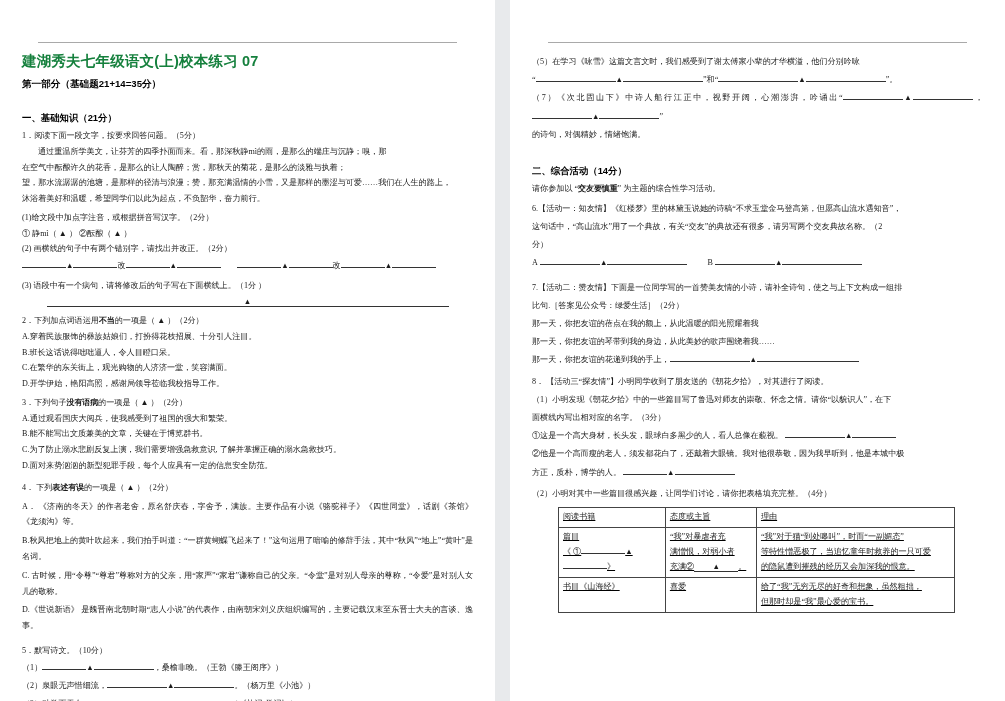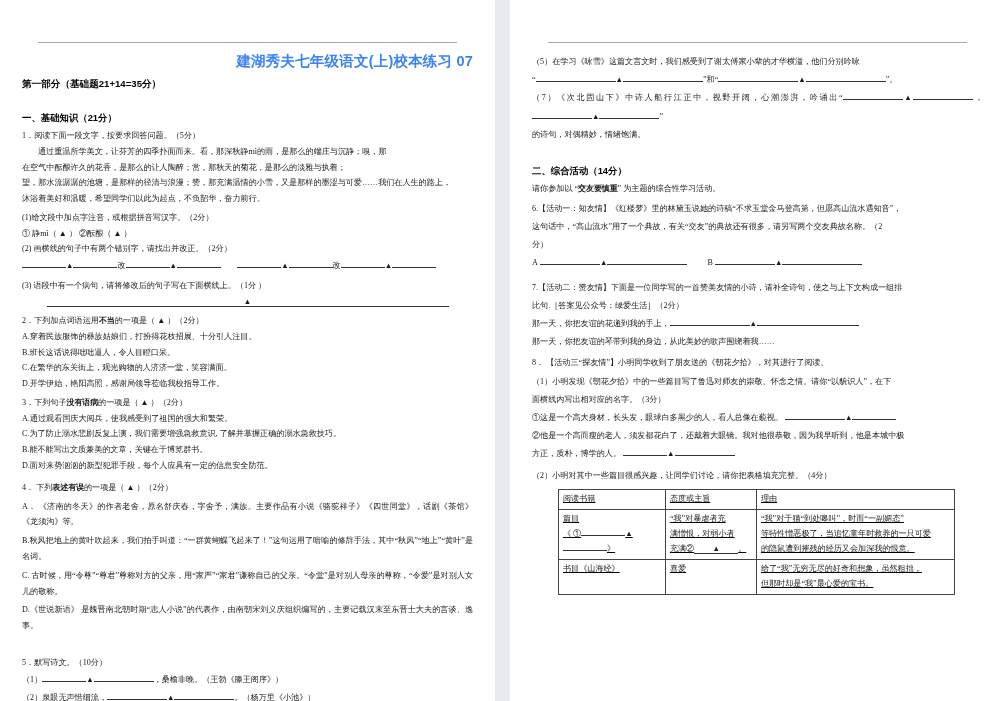--- a/index.html
+++ b/index.html
@@ -31,26 +31,26 @@
     box-sizing: border-box;
     width: 100%;
     height: 100%;
     position: relative;
   }
   .hdr-rule {
     border-top: 1px solid #a9a9a9;
     margin: 42px 16px 0 16px;
   }
   .doc-title {
-    text-align: right;
+    text-align: left;
     font-weight: bold;
     font-size: 14.5px;
     letter-spacing: .2px;
     margin: 9px 0 0 0;
-    color:#3b82f6;
+    color:#15803d;
     font-family: "Liberation Sans", "DejaVu Sans", sans-serif;
   }
   .doc-subtitle {
     font-weight: bold;
     font-size: 9.6px;
     margin: 7px 0 0 0;
     color:#000;
     font-family: "Liberation Sans", "DejaVu Sans", sans-serif;
   }
   .sec-head {
@@ -63,21 +63,21 @@
     font-size: 8.1px;
     line-height: 1.95;
     margin: 0;
     color: #1a1a1a;
     text-align: justify;
   }
   .p.ind { text-indent: 16px; }
   .p.loose { line-height: 2.25; }
   .sp2 { margin-top: 3px; }
   .sp4 { margin-top: 6px; }
-  .sp6 { margin-top: 21px; }
+  .sp6 { margin-top: 9px; }
 
   b.em {
     font-weight: bold;
     font-family: "Liberation Sans", "DejaVu Sans", sans-serif;
     letter-spacing: -.2px;
   }
   .uline { text-underline-offset: 2px; }
 
   .blank {
     display: inline-block;
@@ -149,22 +149,22 @@
       </p>
 
       <p class="p sp2"><span>2．下列加点词语运用</span><b class="em">不当</b><span>的一项是（       ▲      ）（2分）</span></p>
       <p class="p">A.穿着民族服饰的彝族姑娘们，打扮得花枝招展、十分引人注目。</p>
       <p class="p">B.班长这话说得咄咄逼人，令人目瞪口呆。</p>
       <p class="p">C.在繁华的东关街上，观光购物的人济济一堂，笑容满面。</p>
       <p class="p">D.开学伊始，艳阳高照，感谢局领导莅临我校指导工作。</p>
 
       <p class="p sp2"><span>3．下列句子</span><b class="em">没有语病</b><span>的一项是（       ▲       ）（2分）</span></p>
       <p class="p">A.通过观看国庆大阅兵，使我感受到了祖国的强大和繁荣。</p>
+      <p class="p">B.能不能写出文质兼美的文章，关键在于博览群书。</p>
       <p class="p">C.为了防止溺水悲剧反复上演，我们需要增强急救意识, 了解并掌握正确的溺水急救技巧。</p>
-      <p class="p">B.能不能写出文质兼美的文章，关键在于博览群书。</p>
       <p class="p">D.面对来势汹汹的新型犯罪手段，每个人应具有一定的信息安全防范。</p>
 
       <p class="p sp4"><span>4． 下列</span><b class="em">表述有误</b><span>的一项是（        ▲       ）（2分）</span></p>
       <p class="p sp2">A． 《济南的冬天》的作者老舍，原名舒庆春，字舍予，满族。主要作品有小说《骆驼祥子》《四世同堂》，话剧《茶馆》《龙须沟》等。</p>
       <p class="p sp2">B.秋风把地上的黄叶吹起来，我们拍手叫道：“一群黄蝴蝶飞起来了！”这句运用了暗喻的修辞手法，其中“秋风”“地上”“黄叶”是名词。</p>
       <p class="p sp2">C. 古时候，用“令尊”“尊君”尊称对方的父亲，用“家严”“家君”谦称自己的父亲。“令堂”是对别人母亲的尊称，“令爱”是对别人女儿的敬称。</p>
       <p class="p sp2">D.《世说新语》 是魏晋南北朝时期“志人小说”的代表作，由南朝宋刘义庆组织编写的，主要记载汉末至东晋士大夫的言谈、逸事。</p>
 
       <p class="p sp6">5．默写诗文。（10分）</p>
 
@@ -203,24 +203,25 @@
       <p class="p loose">这句话中，“高山流水”用了一个典故，有关“交友”的典故还有很多，请另写两个交友典故名称。（2</p>
       <p class="p loose">分）</p>
       <p class="p loose">
         <span>A</span>&nbsp;<span class="blank b-sm"></span><span class="tri">▲</span><span class="blank b-md"></span>
         &nbsp;&nbsp;&nbsp;&nbsp;&nbsp;&nbsp;&nbsp;&nbsp;
         <span>B</span>&nbsp;<span class="blank b-sm"></span><span class="tri">▲</span><span class="blank b-md"></span>
       </p>
 
       <p class="p loose sp4">7.【活动二：赞友情】下面是一位同学写的一首赞美友情的小诗，请补全诗句，使之与上下文构成一组排</p>
       <p class="p loose">比句.［答案见公众号：绿爱生活］（2分）</p>
+      <p class="p loose">那一天，你把友谊的蓓点在我的额上，从此温暖的阳光照耀着我</p>
+      <p class="p loose">那一天，你把友谊的琴带到我的身边，从此美妙的歌声围绕着我……</p>
       <p class="p loose">
         <span>那一天，你把友谊的花递到我的手上，</span><span class="blank b-md"></span><span class="tri">▲</span><span class="blank b-lg"></span>
       </p>
-      <p class="p loose">那一天，你把友谊的琴带到我的身边，从此美妙的歌声围绕着我……</p>
 
       <p class="p loose sp2">8． 【活动三“探友情”】小明同学收到了朋友送的《朝花夕拾》，对其进行了阅读。</p>
       <p class="p loose">（1）小明发现《朝花夕拾》中的一些篇目写了鲁迅对师友的崇敬、怀念之情。请你“以貌识人”，在下</p>
       <p class="p loose">面横线内写出相对应的名字。（3分）</p>
 
       <p class="p loose">
         <span>①这是一个高大身材，长头发，眼球白多黑少的人，看人总像在藐视。</span>&nbsp;<span class="blank b-sm"></span><span class="tri">▲</span><span class="blank b-xs"></span>
       </p>
       <p class="p loose">②他是一个高而瘦的老人，须发都花白了，还戴着大眼镜。我对他很恭敬，因为我早听到，他是本城中极</p>
       <p class="p loose">

